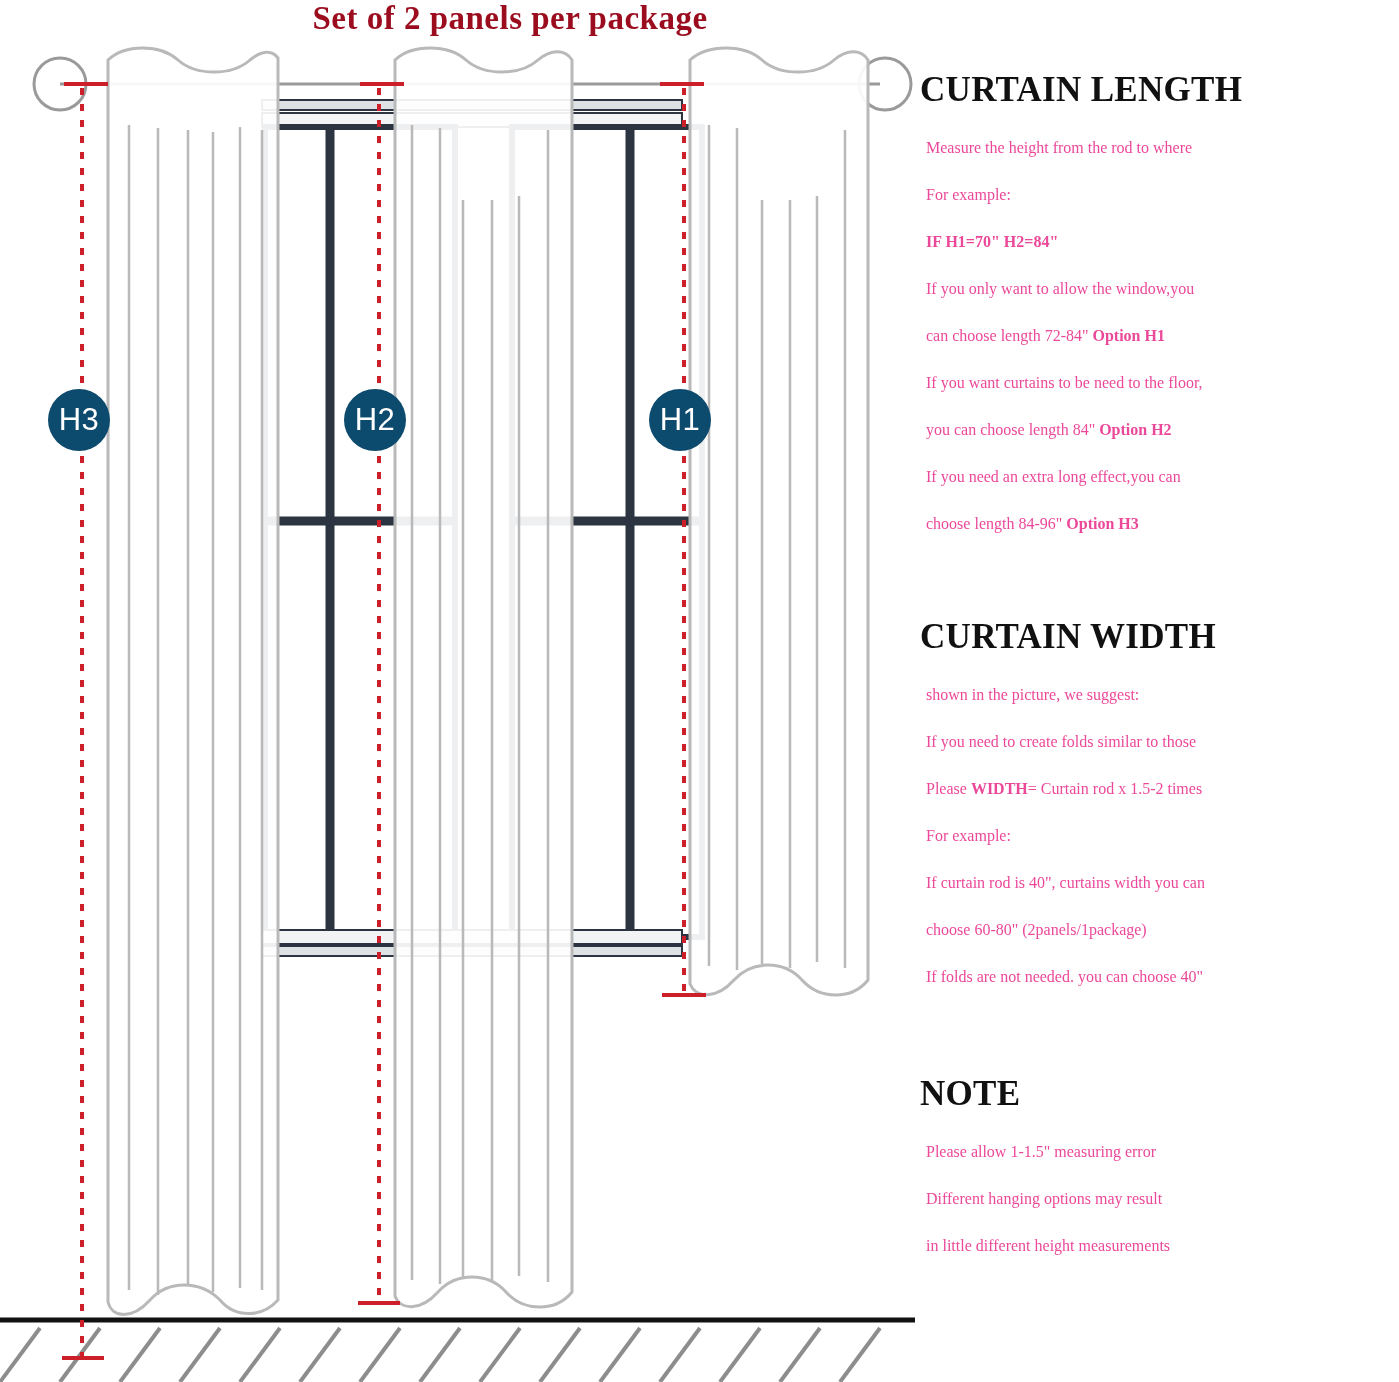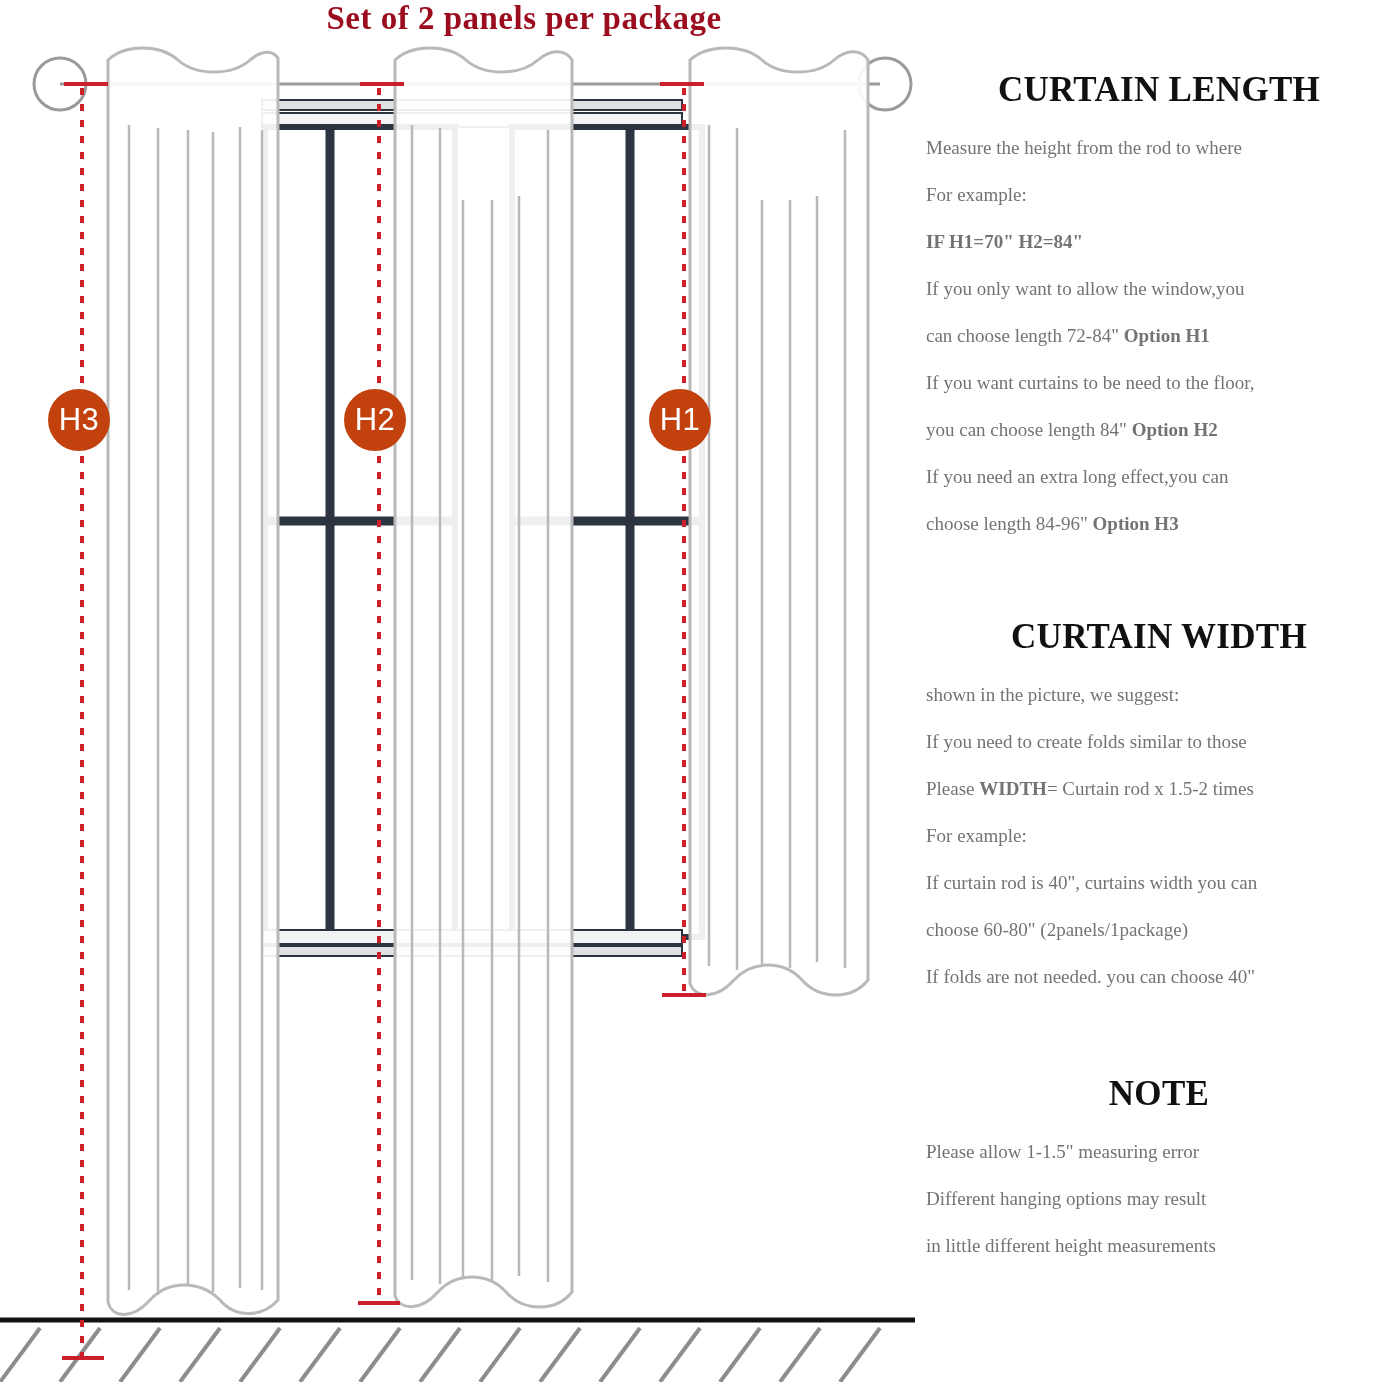--- a/index.html
+++ b/index.html
@@ -17,21 +17,21 @@
   #page {
     position: absolute;
     left: 0; top: 0;
     width: 1399px;
     height: 1382px;
     background: #ffffff;
   }
   
   .title {
     position: absolute;
-    left: 14px;
+    left: 0;
     top: 0;
     width: 1020px;
     text-align: center;
     font-family: "Liberation Serif", serif;
     font-weight: bold;
     font-size: 33px;
     color: #9b0d1e;
     letter-spacing: 0.5px;
   }
   
@@ -44,21 +44,21 @@
   }
   #diagram svg {
     display: block;
   }
   
   .hbadge {
     position: absolute;
     width: 62px;
     height: 62px;
     border-radius: 50%;
-    background: #c2410c;
+    background: #0c4a6e;
     color: #ffffff;
     font-family: "Liberation Sans", sans-serif;
     font-size: 31px;
     display: flex;
     align-items: center;
     justify-content: center;
     letter-spacing: 0.5px;
   }
   #badge-h3 { left: 48px;  top: 389px; }
   #badge-h2 { left: 344px; top: 389px; }
@@ -71,26 +71,25 @@
     top: 70px;
     width: 478px;
   }
   .sec-head {
     font-family: "Liberation Serif", serif;
     font-weight: bold;
     font-size: 35px;
     color: #111111;
     letter-spacing: 0.3px;
     margin: 0 0 14px 0;
-    text-align: center;
   }
   .sec-body {
     font-family: "Liberation Serif", serif;
-    font-size: 19px;
-    color: #737373;
+    font-size: 16px;
+    color: #ec4899;
     line-height: 47px;
   }
   .sec-body p {
     margin: 0;
     white-space: nowrap;
   }
   .sec-body b { font-weight: bold; }
   .block-curtain-length { margin-bottom: 0; }
   .block-curtain-width { margin-top: 70px; }
   .block-note { margin-top: 74px; }

